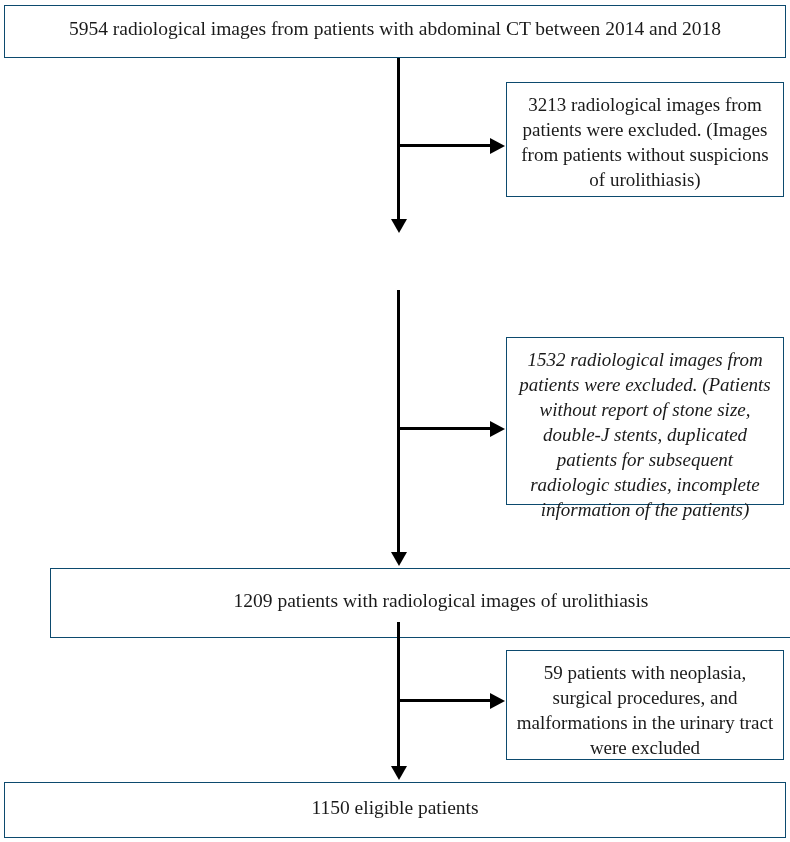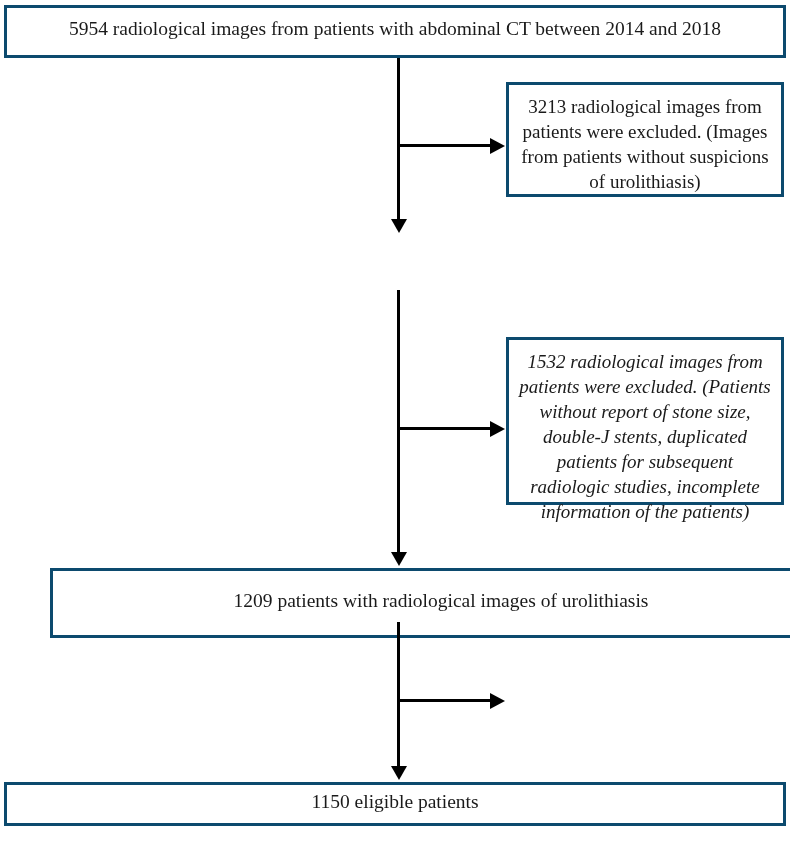--- a/index.html
+++ b/index.html
@@ -12,21 +12,21 @@
     position: relative;
     width: 790px;
     height: 842px;
     background: #ffffff;
     overflow: hidden;
   }
   
   .box {
     position: absolute;
     background: #ffffff;
-    border: 3px solid #0c4a6e;
+    border: 1px solid #0c4a6e;
   }
   .main-box {
     left: 4px;
     width: 782px;
     display: flex;
     align-items: center;
     justify-content: center;
     text-align: center;
     font-size: 19.5px;
     line-height: 25px;
@@ -36,21 +36,21 @@
     left: 506px;
     width: 278px;
     text-align: center;
     font-size: 19px;
     line-height: 25px;
     padding: 9px 8px 4px 8px;
   }
   .box-initial   { top: 5px;   height: 53px; }
   .box-uroimg    { top: 235px; height: 55px; }
   .box-uropat    { top: 568px; height: 70px; margin-left: 46px; }
-  .box-eligible  { top: 782px; height: 44px; }
+  .box-eligible  { top: 782px; height: 56px; }
   .excl-1 { top: 82px;  height: 115px; }
   .excl-2 { top: 337px; height: 168px; font-style: italic; }
   .excl-3 { top: 650px; height: 110px; }
   
   .vstem {
     position: absolute;
     left: 397px;
     width: 3px;
     background: #000000;
   }
@@ -109,20 +109,23 @@
   </div>
 
   <div class="box excl-box excl-1">
     <span>3213 radiological images from patients were excluded. (Images from patients without suspicions of urolithiasis)</span>
   </div>
 
   <div class="box excl-box excl-2">
     <span>1532 radiological images from patients were excluded. (Patients without report of stone size, double-J stents, duplicated patients for subsequent radiologic studies, incomplete information of the patients)</span>
   </div>
 
+  <div class="box excl-box excl-3">
+    <span>59 patients with neoplasia, surgical procedures, and malformations in the urinary tract were excluded</span>
+  </div>
 
   <div class="vstem vstem-1"></div>
   <div class="head-down head-down-1"></div>
 
   <div class="vstem vstem-2"></div>
   <div class="head-down head-down-2"></div>
 
   <div class="vstem vstem-3"></div>
   <div class="head-down head-down-3"></div>
 

